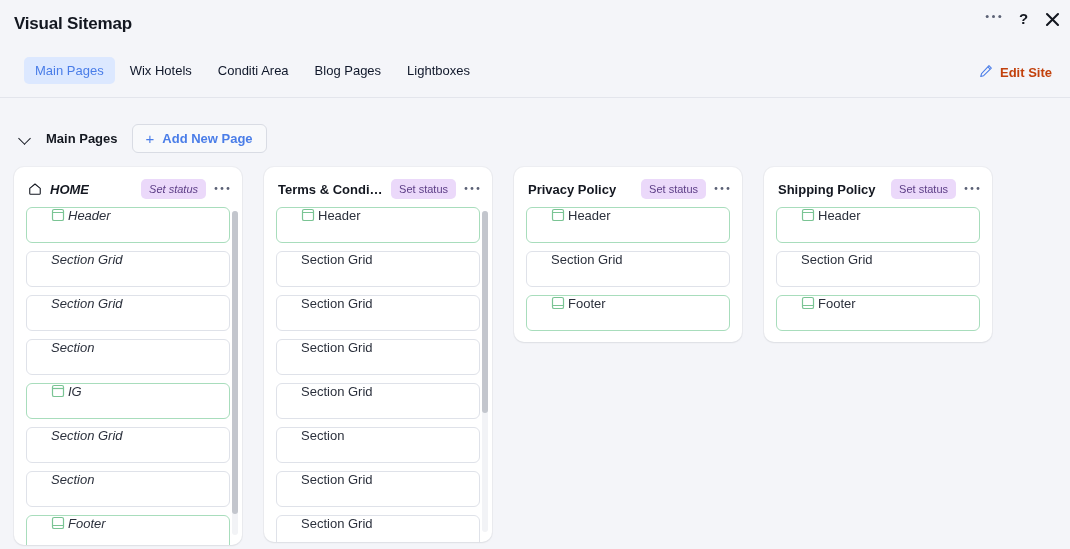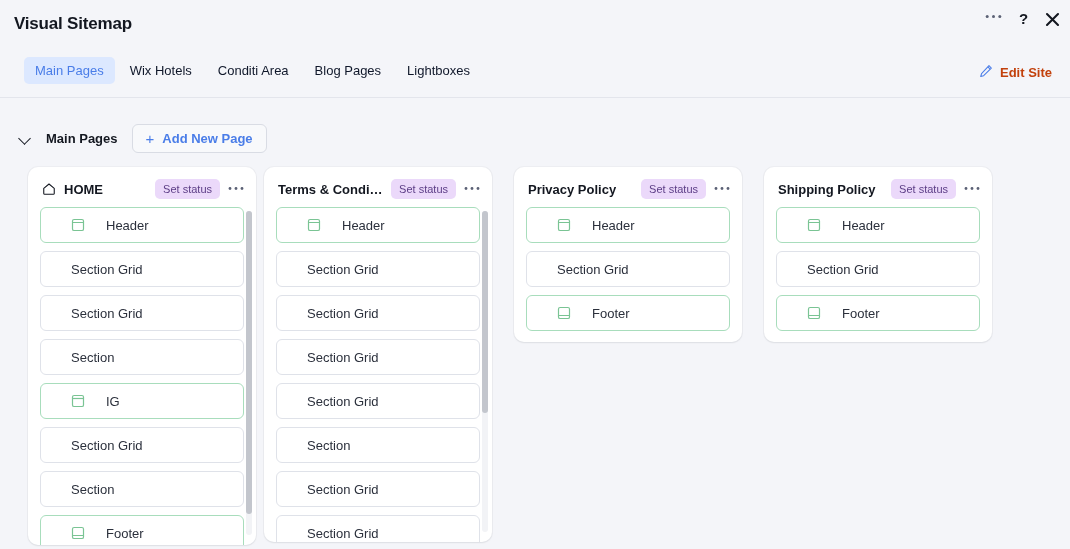--- a/index.html
+++ b/index.html
@@ -102,24 +102,24 @@
   .card-menu {
     color: #5b6175; font-size: 14px; letter-spacing: 1px;
     cursor: pointer; line-height: 1; padding-bottom: 6px; flex: 0 0 auto;
   }
   .card-body {
     position: relative;
     padding: 0 12px 0 12px;
     overflow: hidden;
   }
   .item {
-    display: flex; align-items: center; gap: 21px;
+    display: flex; align-items: flex-start; gap: 3px;
     height: 36px; margin-bottom: 8px;
     border: 1px solid #dfe2e9; border-radius: 6px;
-    background: #fff; padding: 0 30px;
+    background: #fff; padding: 0 24px;
     font-size: 13px; color: #2b303c; cursor: pointer;
   }
   .item.green { border-color: #a8ddbc; }
   .item .ico { width: 14px; height: 14px; flex: 0 0 auto; }
 
   
   .scrollbar {
     position: absolute; right: 4px; width: 6px;
     background: #f2f3f6; border-radius: 3px;
   }
@@ -178,21 +178,21 @@
   <div class="sectionbar">
     <span class="chev"></span>
     <span class="label">Main Pages</span>
     <span class="add-page">
       <span class="plus">+</span>
       <span>Add New Page</span>
     </span>
   </div>
 
   <div class="cards" id="cards">
-      <div class="card" style="left: 28px; width: 228px; height: 378px;">
+      <div class="card" style="left: 14px; width: 228px; height: 378px; font-style: italic;">
         <div class="card-head">
           <span class="home-icon"><svg width="14" height="14" viewBox="0 0 16 16" aria-hidden="true">
               <path d="M2 7.2 L8 2.3 L14 7.2 V13.2 A0.9 0.9 0 0 1 13.1 14 H2.9 A0.9 0.9 0 0 1 2 13.2 Z" fill="none" stroke="#131720" stroke-width="1.25" stroke-linejoin="round"></path>
             </svg></span>
           <span class="card-title">HOME</span>
           <span class="status-badge">Set status</span>
           <span class="card-menu"><svg width="16" height="5" viewBox="0 0 16 5" aria-hidden="true">
               <circle cx="2" cy="2.5" r="1.4" fill="#5b6175"></circle>
               <circle cx="8" cy="2.5" r="1.4" fill="#5b6175"></circle>
               <circle cx="14" cy="2.5" r="1.4" fill="#5b6175"></circle>

